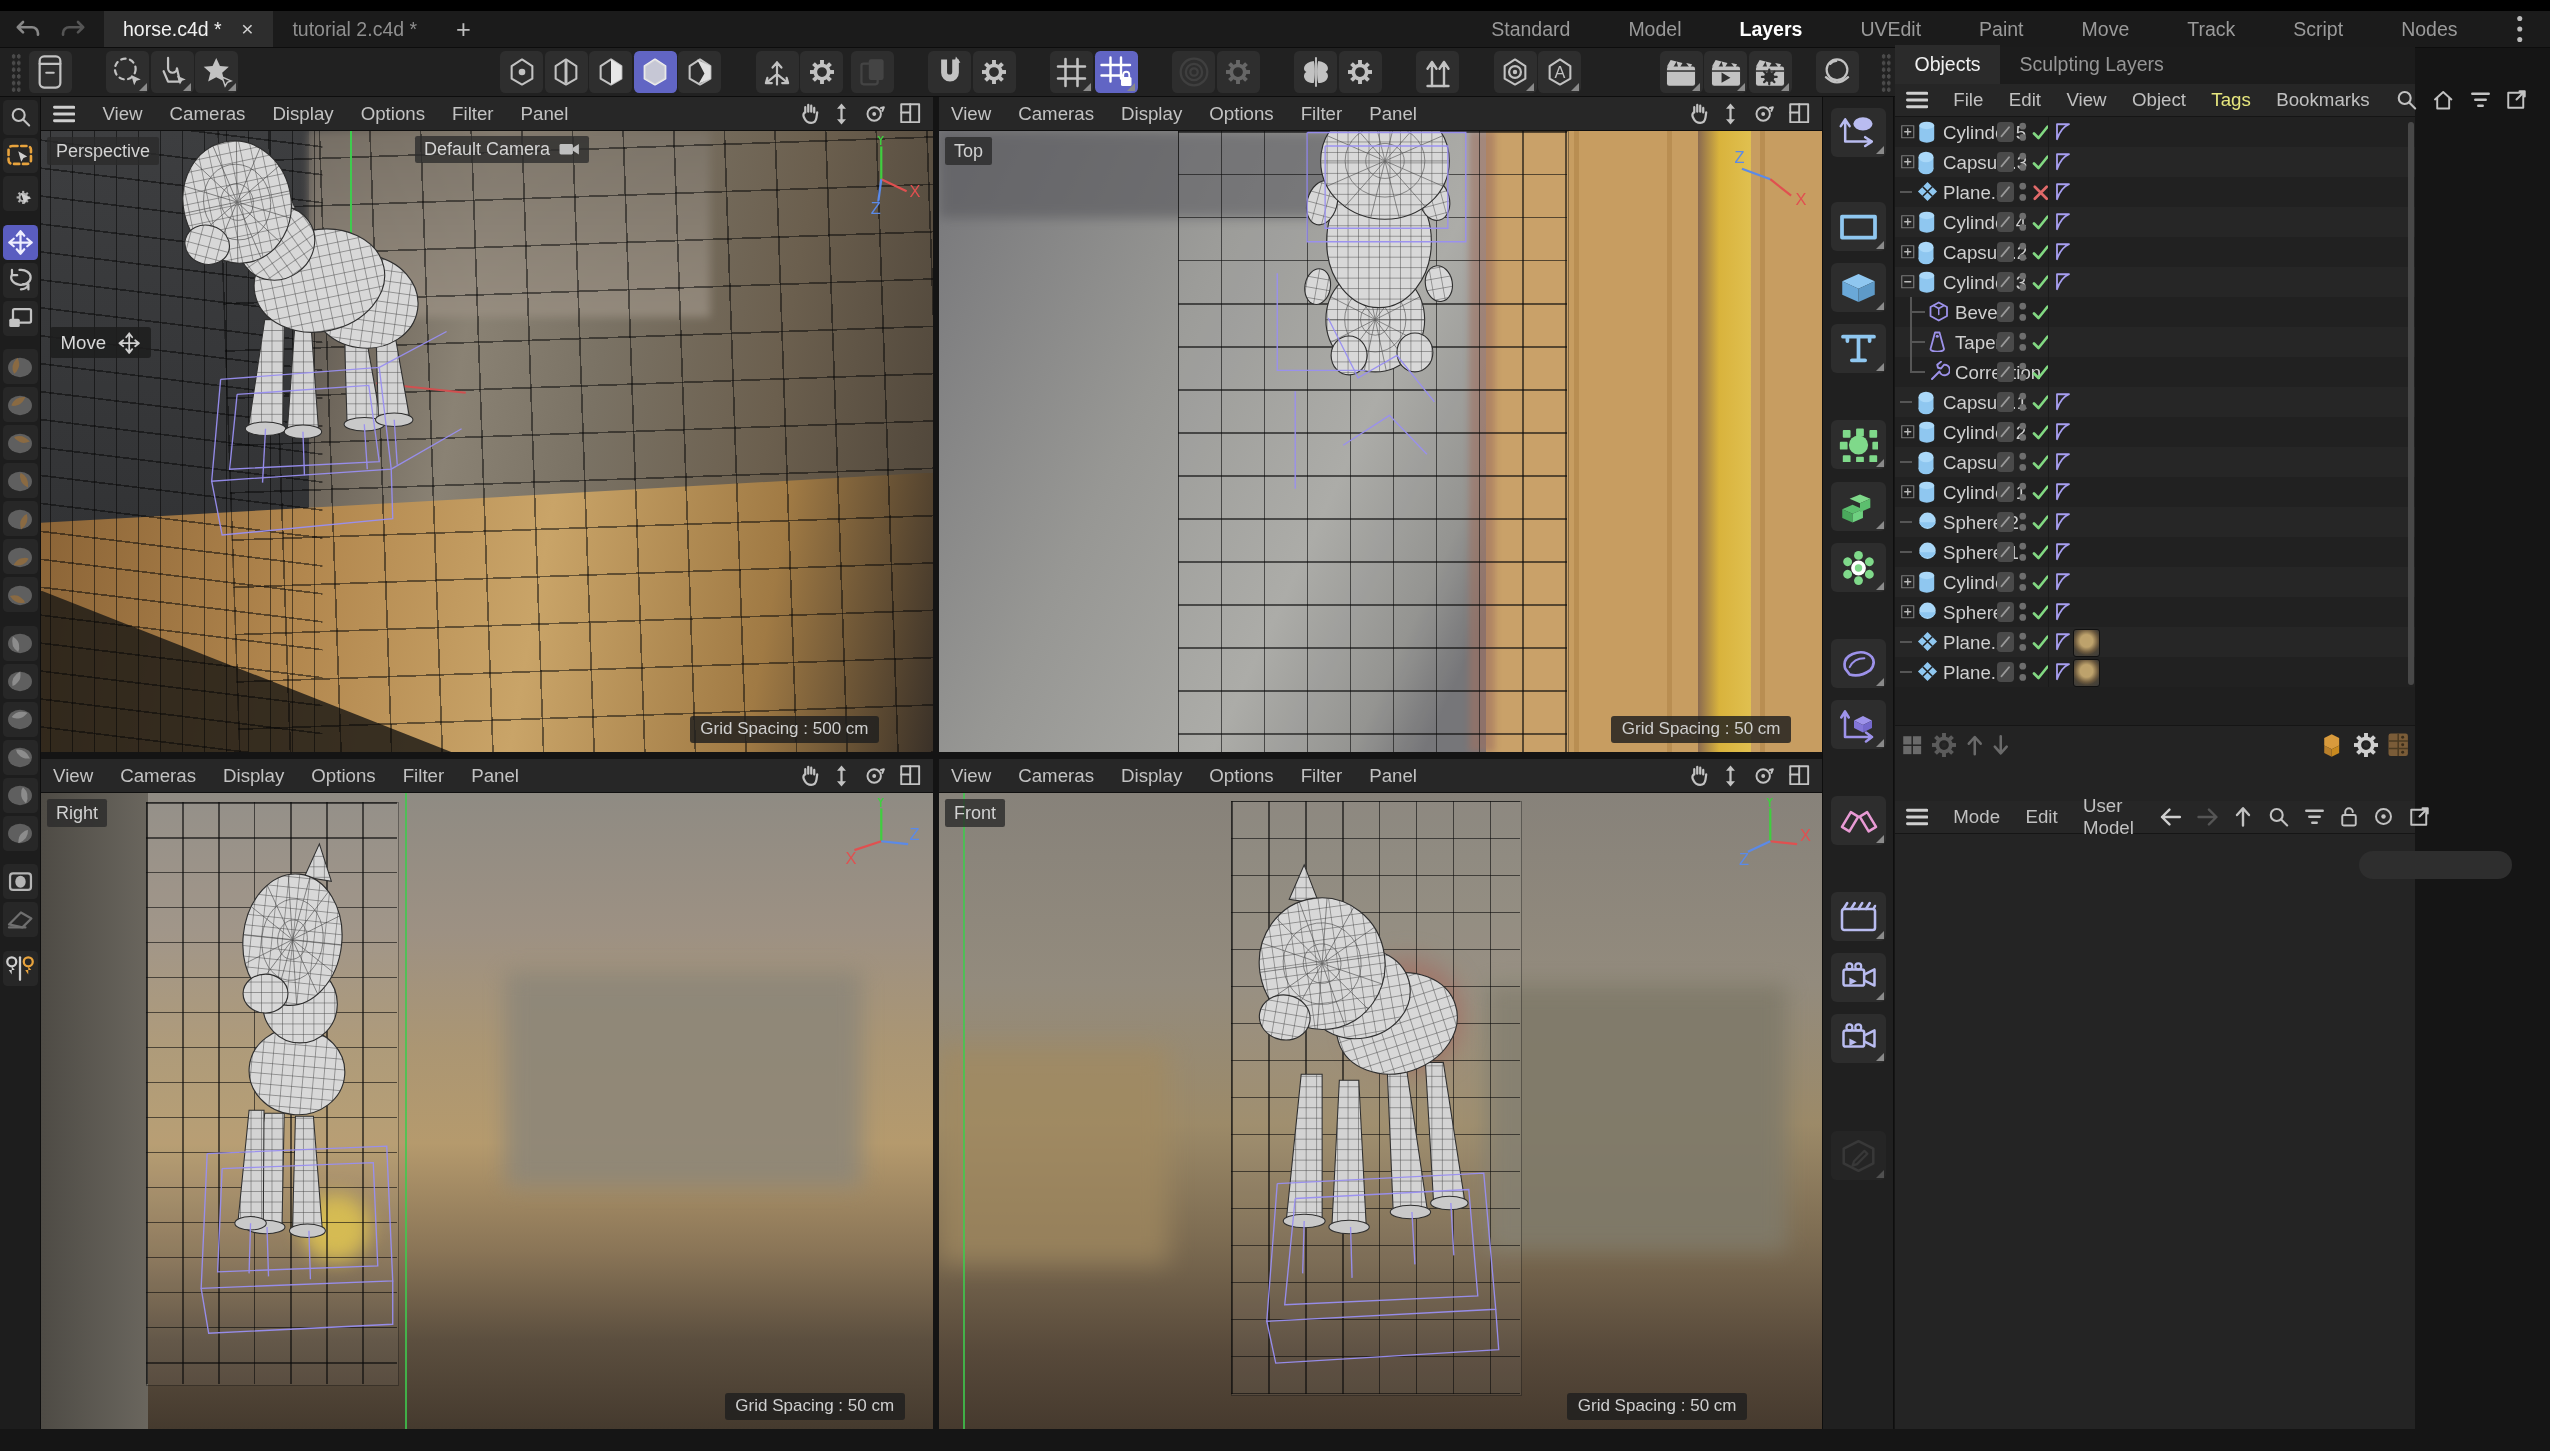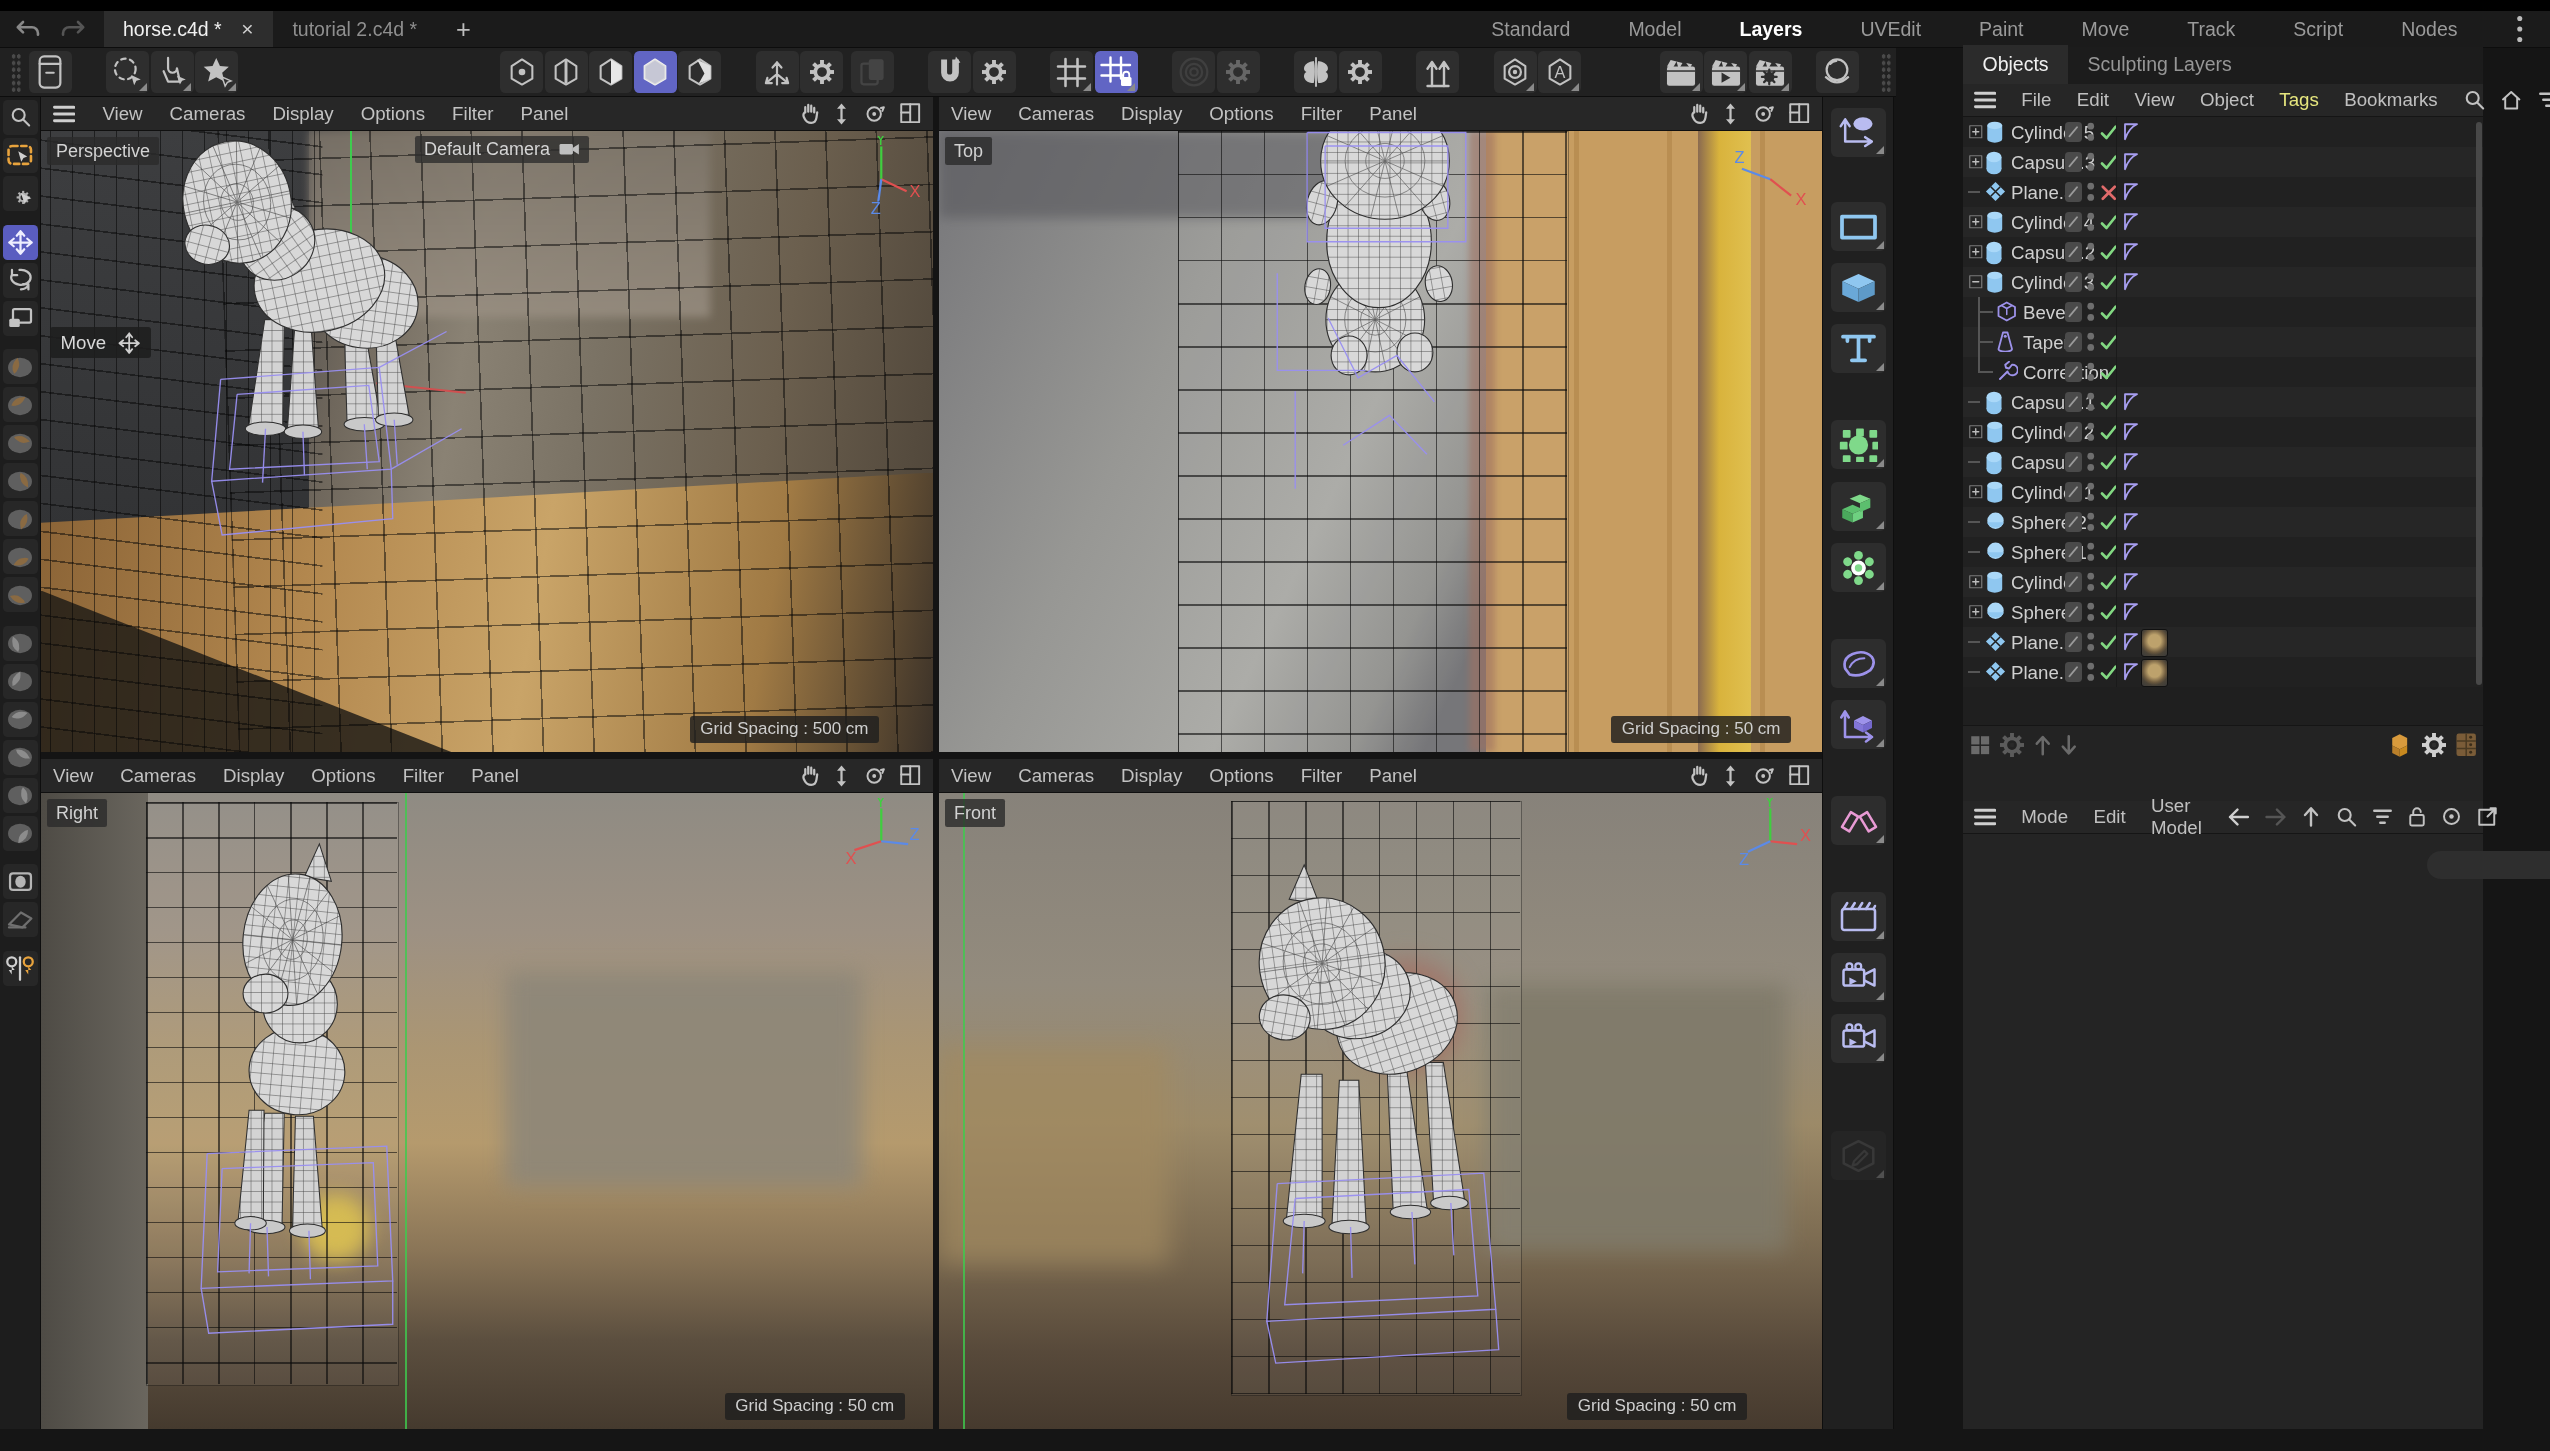--- a/index.html
+++ b/index.html
@@ -40,21 +40,21 @@
   .cam-label{position:absolute;background:rgba(45,45,45,.8);color:#d5d5d5;font-size:18px;padding:3px 9px;border-radius:2.2px;display:flex;gap:7.5px;align-items:center;z-index:5;}
   .move-tip{position:absolute;background:rgba(30,30,30,.88);color:#d8d8d8;font-size:18.7px;padding:4.5px 10.5px;border-radius:3px;display:flex;gap:12px;align-items:center;z-index:5;}
   .gizmo{position:absolute;right:7.5px;top:4.5px;z-index:5;}
   .layer{position:absolute;}
   .ponysvg{position:absolute;left:0;top:0;z-index:3;}
   .planerect{position:absolute;z-index:2;background:rgba(235,235,235,.06);border:0.7px solid rgba(0,0,0,.35);}
   
   #palette{left:1822px;top:86px;width:72px;height:1332px;background:#202020;border-left:0.7px solid #0e0e0e;border-right:0.7px solid #0e0e0e;box-sizing:border-box;}
   .pal-btn{position:absolute;left:8.2px;width:55px;height:49px;background:#2d2d2d;border-radius:6px;display:flex;align-items:center;justify-content:center;}
   
-  #rightpanel{left:1963px;top:36px;width:520px;height:1382px;background:#232323;}
+  #rightpanel{left:1895px;top:36px;width:520px;height:1382px;background:#232323;}
   .pane-tabs{position:absolute;left:0;right:0;height:37px;background:#1c1c1c;display:flex;align-items:flex-end;}
   .pane-tab{font-size:19.5px;color:#969696;padding:8.2px 19.5px;}
   .pane-tab.active{background:#2b2b2b;color:#f0f0f0;}
   .pane-menu{position:absolute;left:0;right:0;height:33px;background:#262626;display:flex;align-items:center;gap:25.4px;padding:0 10.5px;box-sizing:border-box;border-bottom:0.7px solid #151515;}
   .pane-menu-item{font-size:18.7px;color:#c0c0c0;}
   .pane-menu-item.yellow{color:#e6e67e;}
   .pane-icons{margin-left:auto;display:flex;gap:15px;align-items:center;}
   #om-list{position:absolute;left:0;right:0;top:70px;height:608px;background:#1f1f1f;overflow:hidden;}
   .om-row{position:relative;width:100%;height:30px;}
   .om-row:nth-child(odd){background:#212121;}

